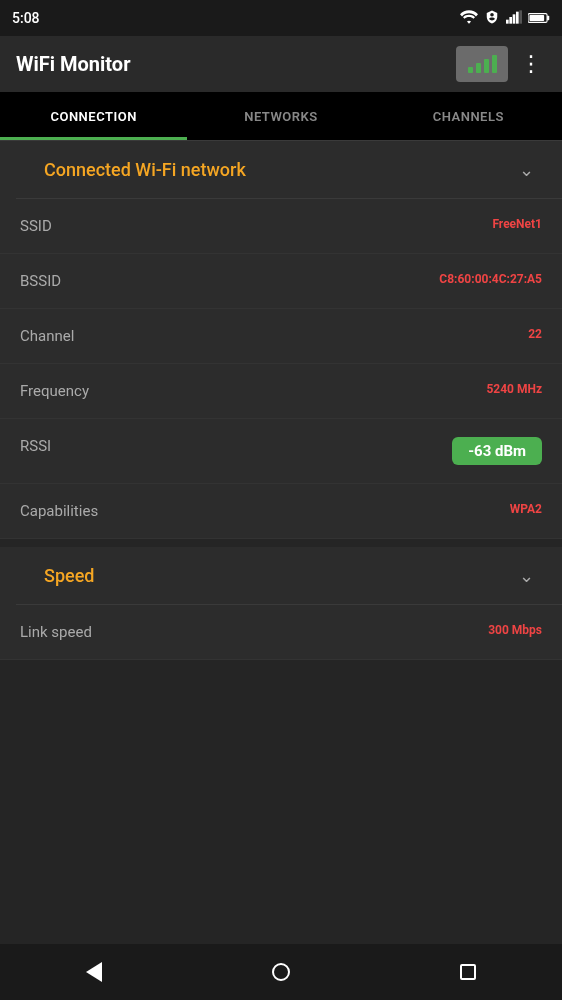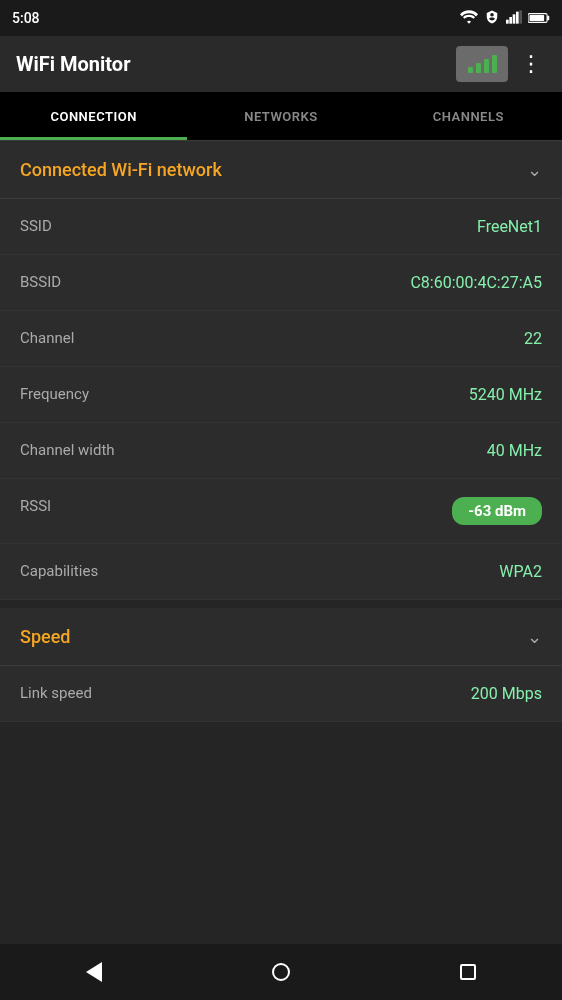--- a/index.html
+++ b/index.html
@@ -125,22 +125,23 @@
 
     
     .section {
       background: #2c2c2c;
       margin-bottom: 8px;
     }
     .section-header {
       display: flex;
       align-items: center;
       justify-content: space-between;
-      padding: 18px 20px;
+      padding: 18px 28px;
       border-bottom: 1px solid #3a3a3a;
+      margin-left: 16px;
     }
     .section-title {
       font-size: 18px;
       font-weight: 500;
       color: #f5a623;
     }
     .chevron-icon {
       color: #aaa;
       font-size: 18px;
     }
@@ -151,28 +152,28 @@
       justify-content: space-between;
       padding: 18px 20px;
       border-bottom: 1px solid #333;
     }
     .info-label {
       font-size: 15px;
       color: #aaa;
       font-weight: 400;
     }
     .info-value {
-      font-size: 16px;
-      color: #86efac;
-      font-weight: 400;
+      font-size: 12px;
+      color: #ef4444;
+      font-weight: 700;
       text-align: right;
     }
     .rssi-badge {
       background: #4caf50;
-      border-radius: 12px;
+      border-radius: 6px;
       padding: 5px 16px;
       font-size: 15px;
       font-weight: 700;
       color: #ffffff;
     }
 
     
     .bottom-nav {
       background: #1a1a1a;
       height: 56px;
@@ -302,45 +303,41 @@
     <div class="info-row">
       <span class="info-label">Channel</span>
       <span class="info-value">22</span>
     </div>
 
     <div class="info-row">
       <span class="info-label">Frequency</span>
       <span class="info-value">5240 MHz</span>
     </div>
 
-    <div class="info-row">
-      <span class="info-label">Channel width</span>
-      <span class="info-value">40 MHz</span>
-    </div>
 
     <div class="info-row">
       <span class="info-label">RSSI</span>
       <span class="rssi-badge">-63 dBm</span>
     </div>
 
     <div class="info-row">
       <span class="info-label">Capabilities</span>
       <span class="info-value">WPA2</span>
     </div>
   </div>
 
   <div class="section">
     <div class="section-header">
       <span class="section-title">Speed</span>
       <span class="chevron-icon">⌄</span>
     </div>
 
     <div class="info-row">
       <span class="info-label">Link speed</span>
-      <span class="info-value">200 Mbps</span>
+      <span class="info-value">300 Mbps</span>
     </div>
   </div>
 
 </div>
 
 <div class="bottom-nav">
   <div class="nav-btn">
     <div class="nav-back"></div>
   </div>
   <div class="nav-btn">

